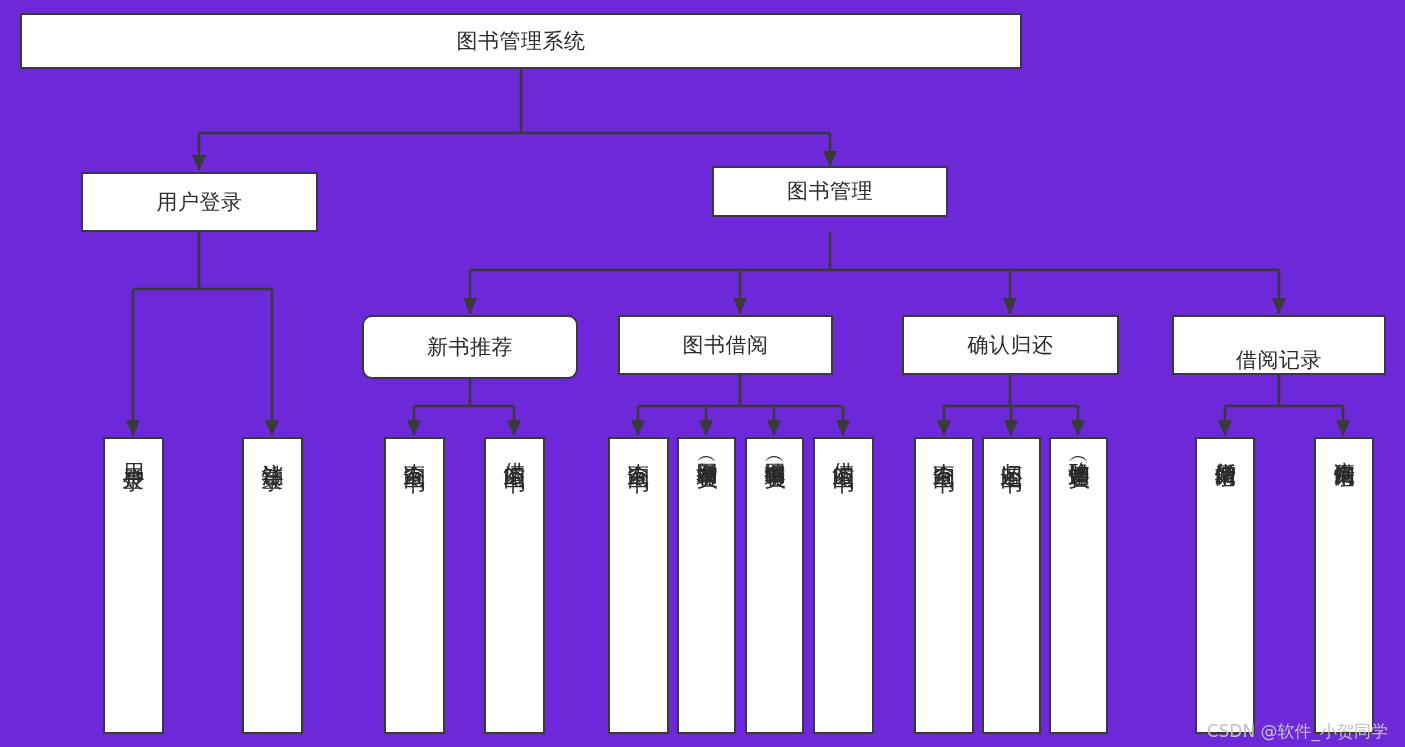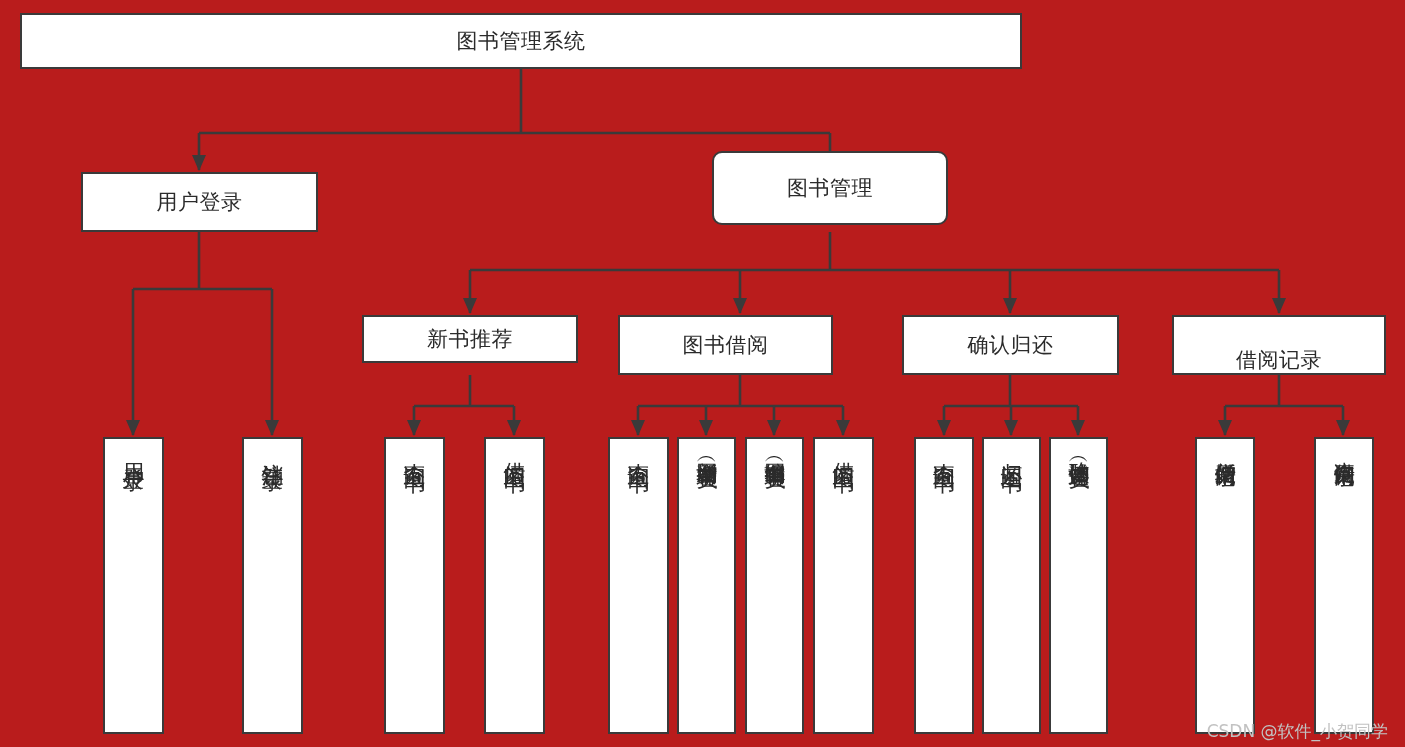--- a/index.html
+++ b/index.html
@@ -8,21 +8,21 @@
     padding: 0;
     background: #ffffff;
   }
   body {
     font-family: "DejaVu Sans", "Liberation Sans", sans-serif;
   }
   #canvas {
     position: relative;
     width: 1405px;
     height: 747px;
-    background: #b91c1c;
+    background: #6d28d9;
     overflow: hidden;
   }
   #diagram-svg {
     position: absolute;
     left: 0;
     top: 0;
     width: 1405px;
     height: 747px;
   }
   .node {
@@ -131,25 +131,25 @@
   </svg>
 
   <div class="node horizontal" style="left:20px; top:13px; width:1002px; height:56px;">
     <span class="node-label">图书管理系统</span>
   </div>
 
   <div class="node horizontal" style="left:81px; top:172px; width:237px; height:60px;">
     <span class="node-label">用户登录</span>
   </div>
 
-  <div class="node horizontal" style="left:712px; top:151px; width:236px; height:74px;border-radius:10px;">
+  <div class="node horizontal" style="left:712px; top:166px; width:236px; height:51px;">
     <span class="node-label">图书管理</span>
   </div>
 
-  <div class="node horizontal" style="left:362px; top:315px; width:216px; height:48px;">
+  <div class="node horizontal" style="left:362px; top:315px; width:216px; height:64px;border-radius:10px;">
     <span class="node-label">新书推荐</span>
   </div>
 
   <div class="node horizontal" style="left:618px; top:315px; width:215px; height:60px;">
     <span class="node-label">图书借阅</span>
   </div>
 
   <div class="node horizontal" style="left:902px; top:315px; width:217px; height:60px;">
     <span class="node-label">确认归还</span>
   </div>

